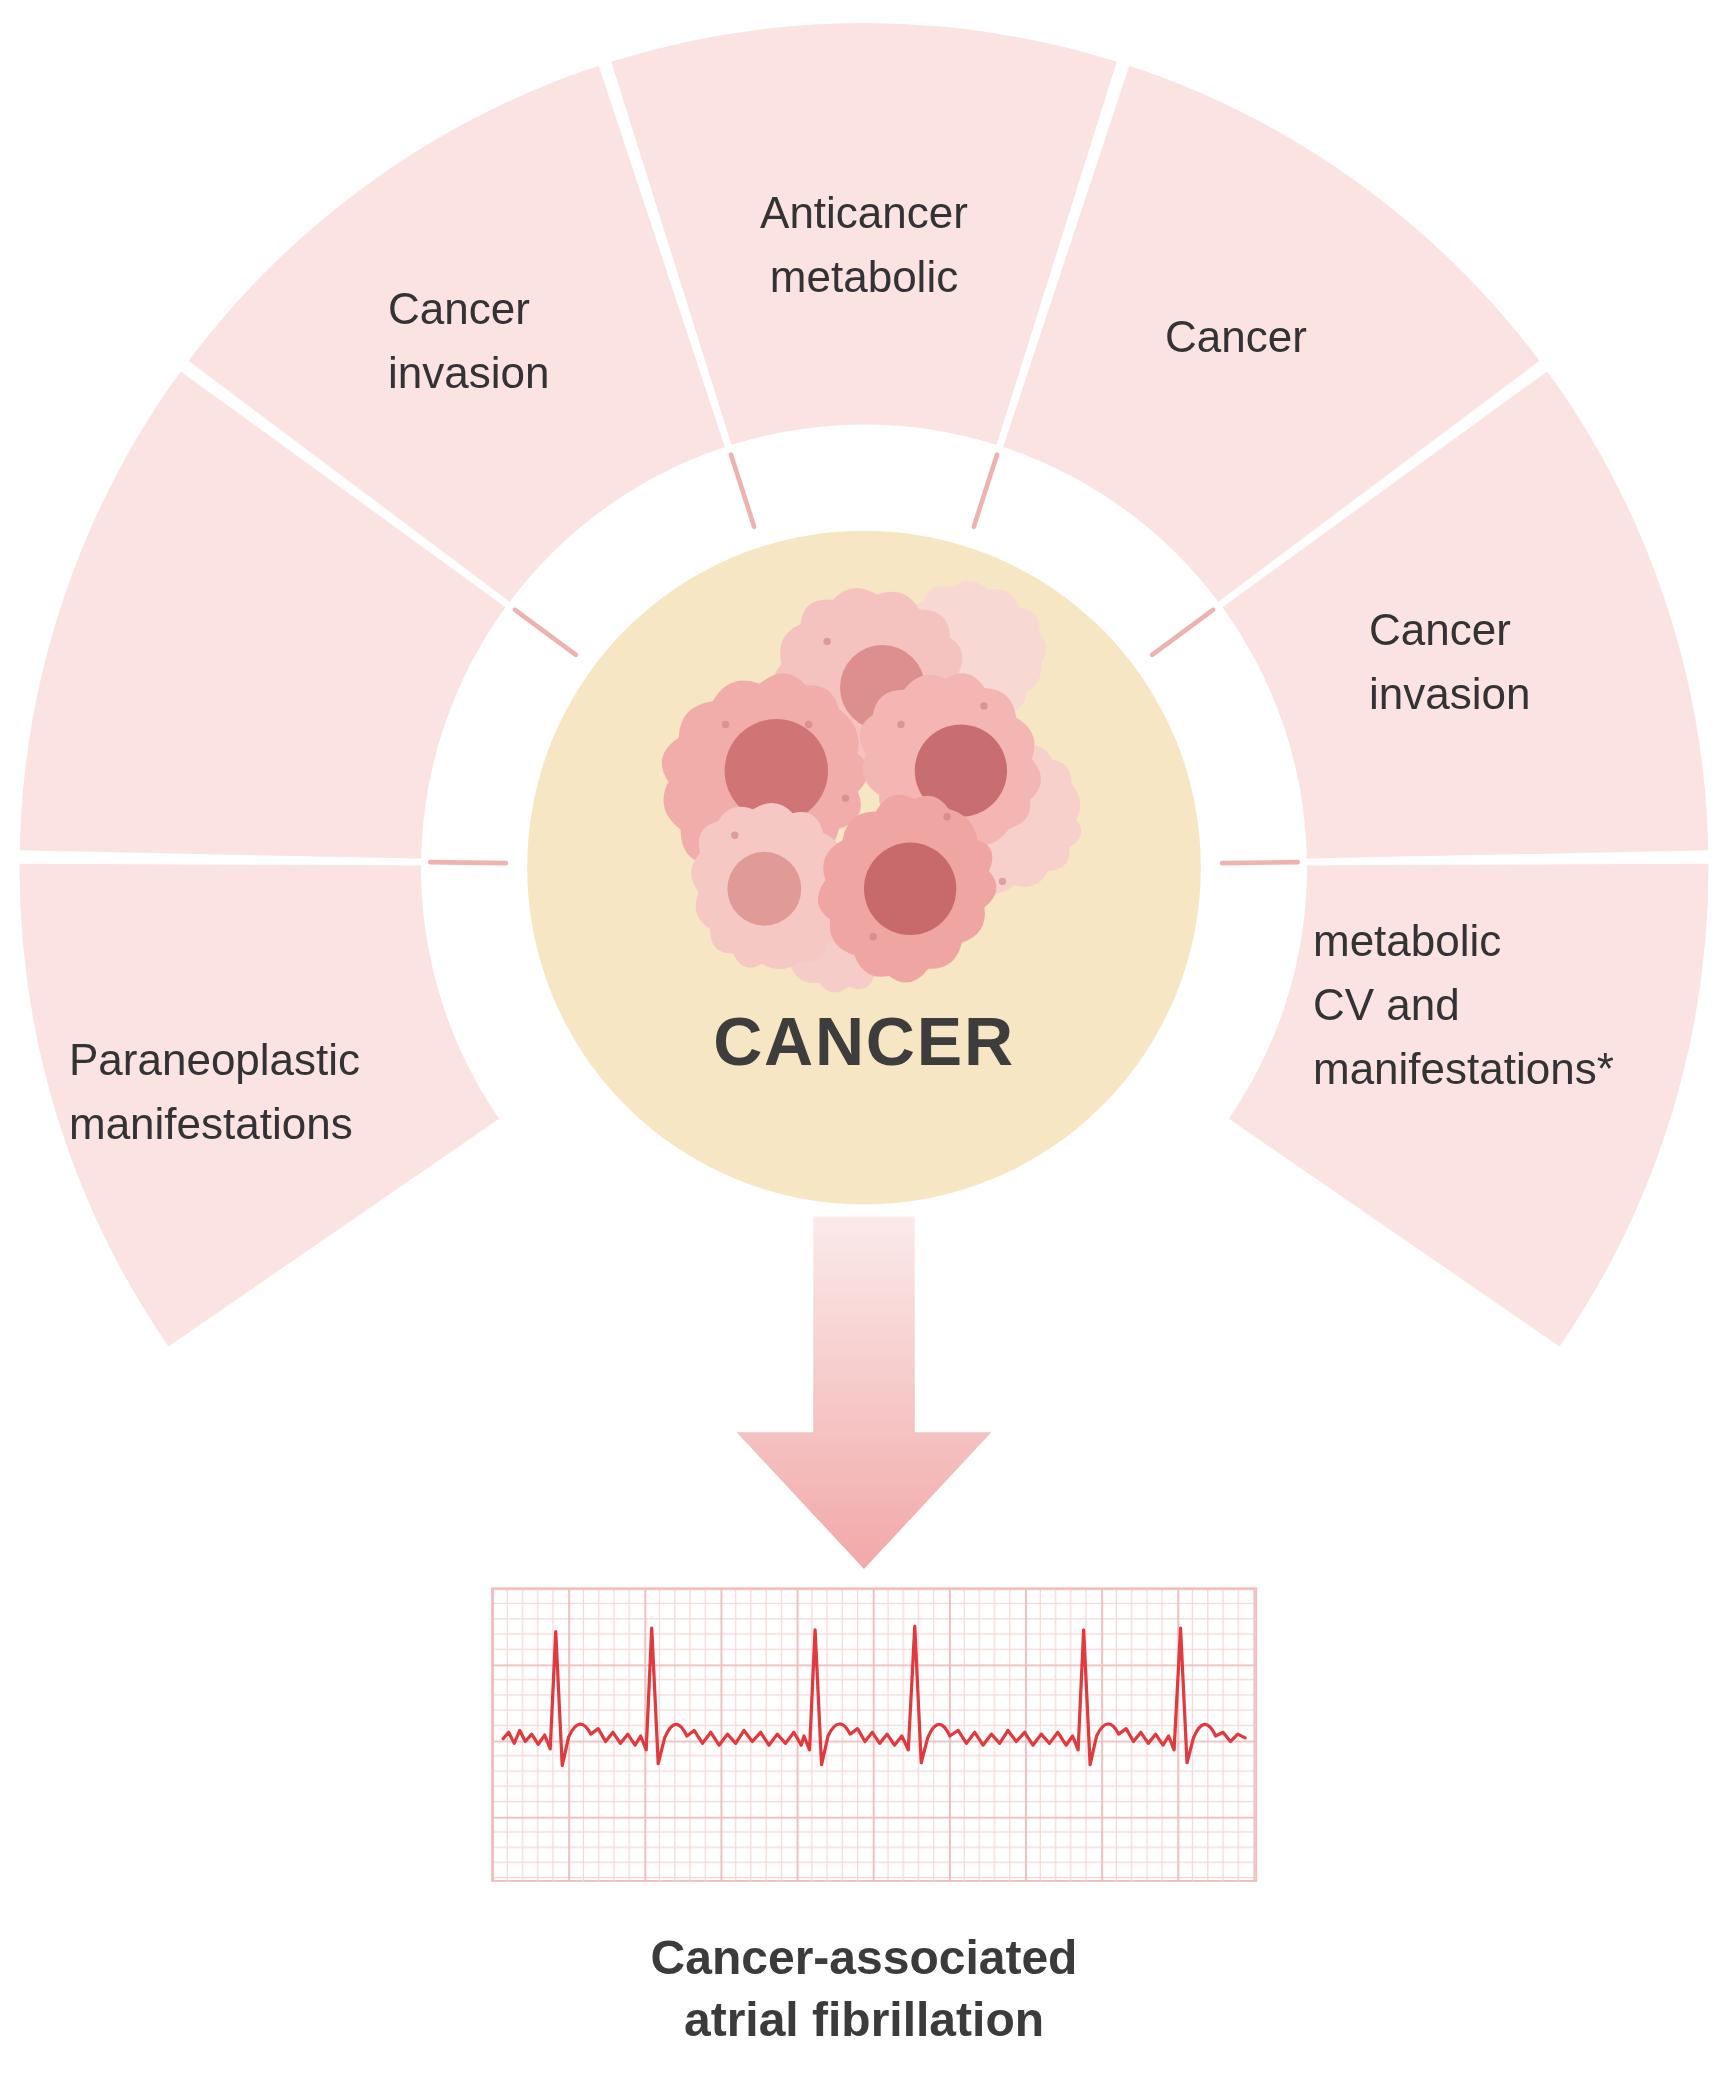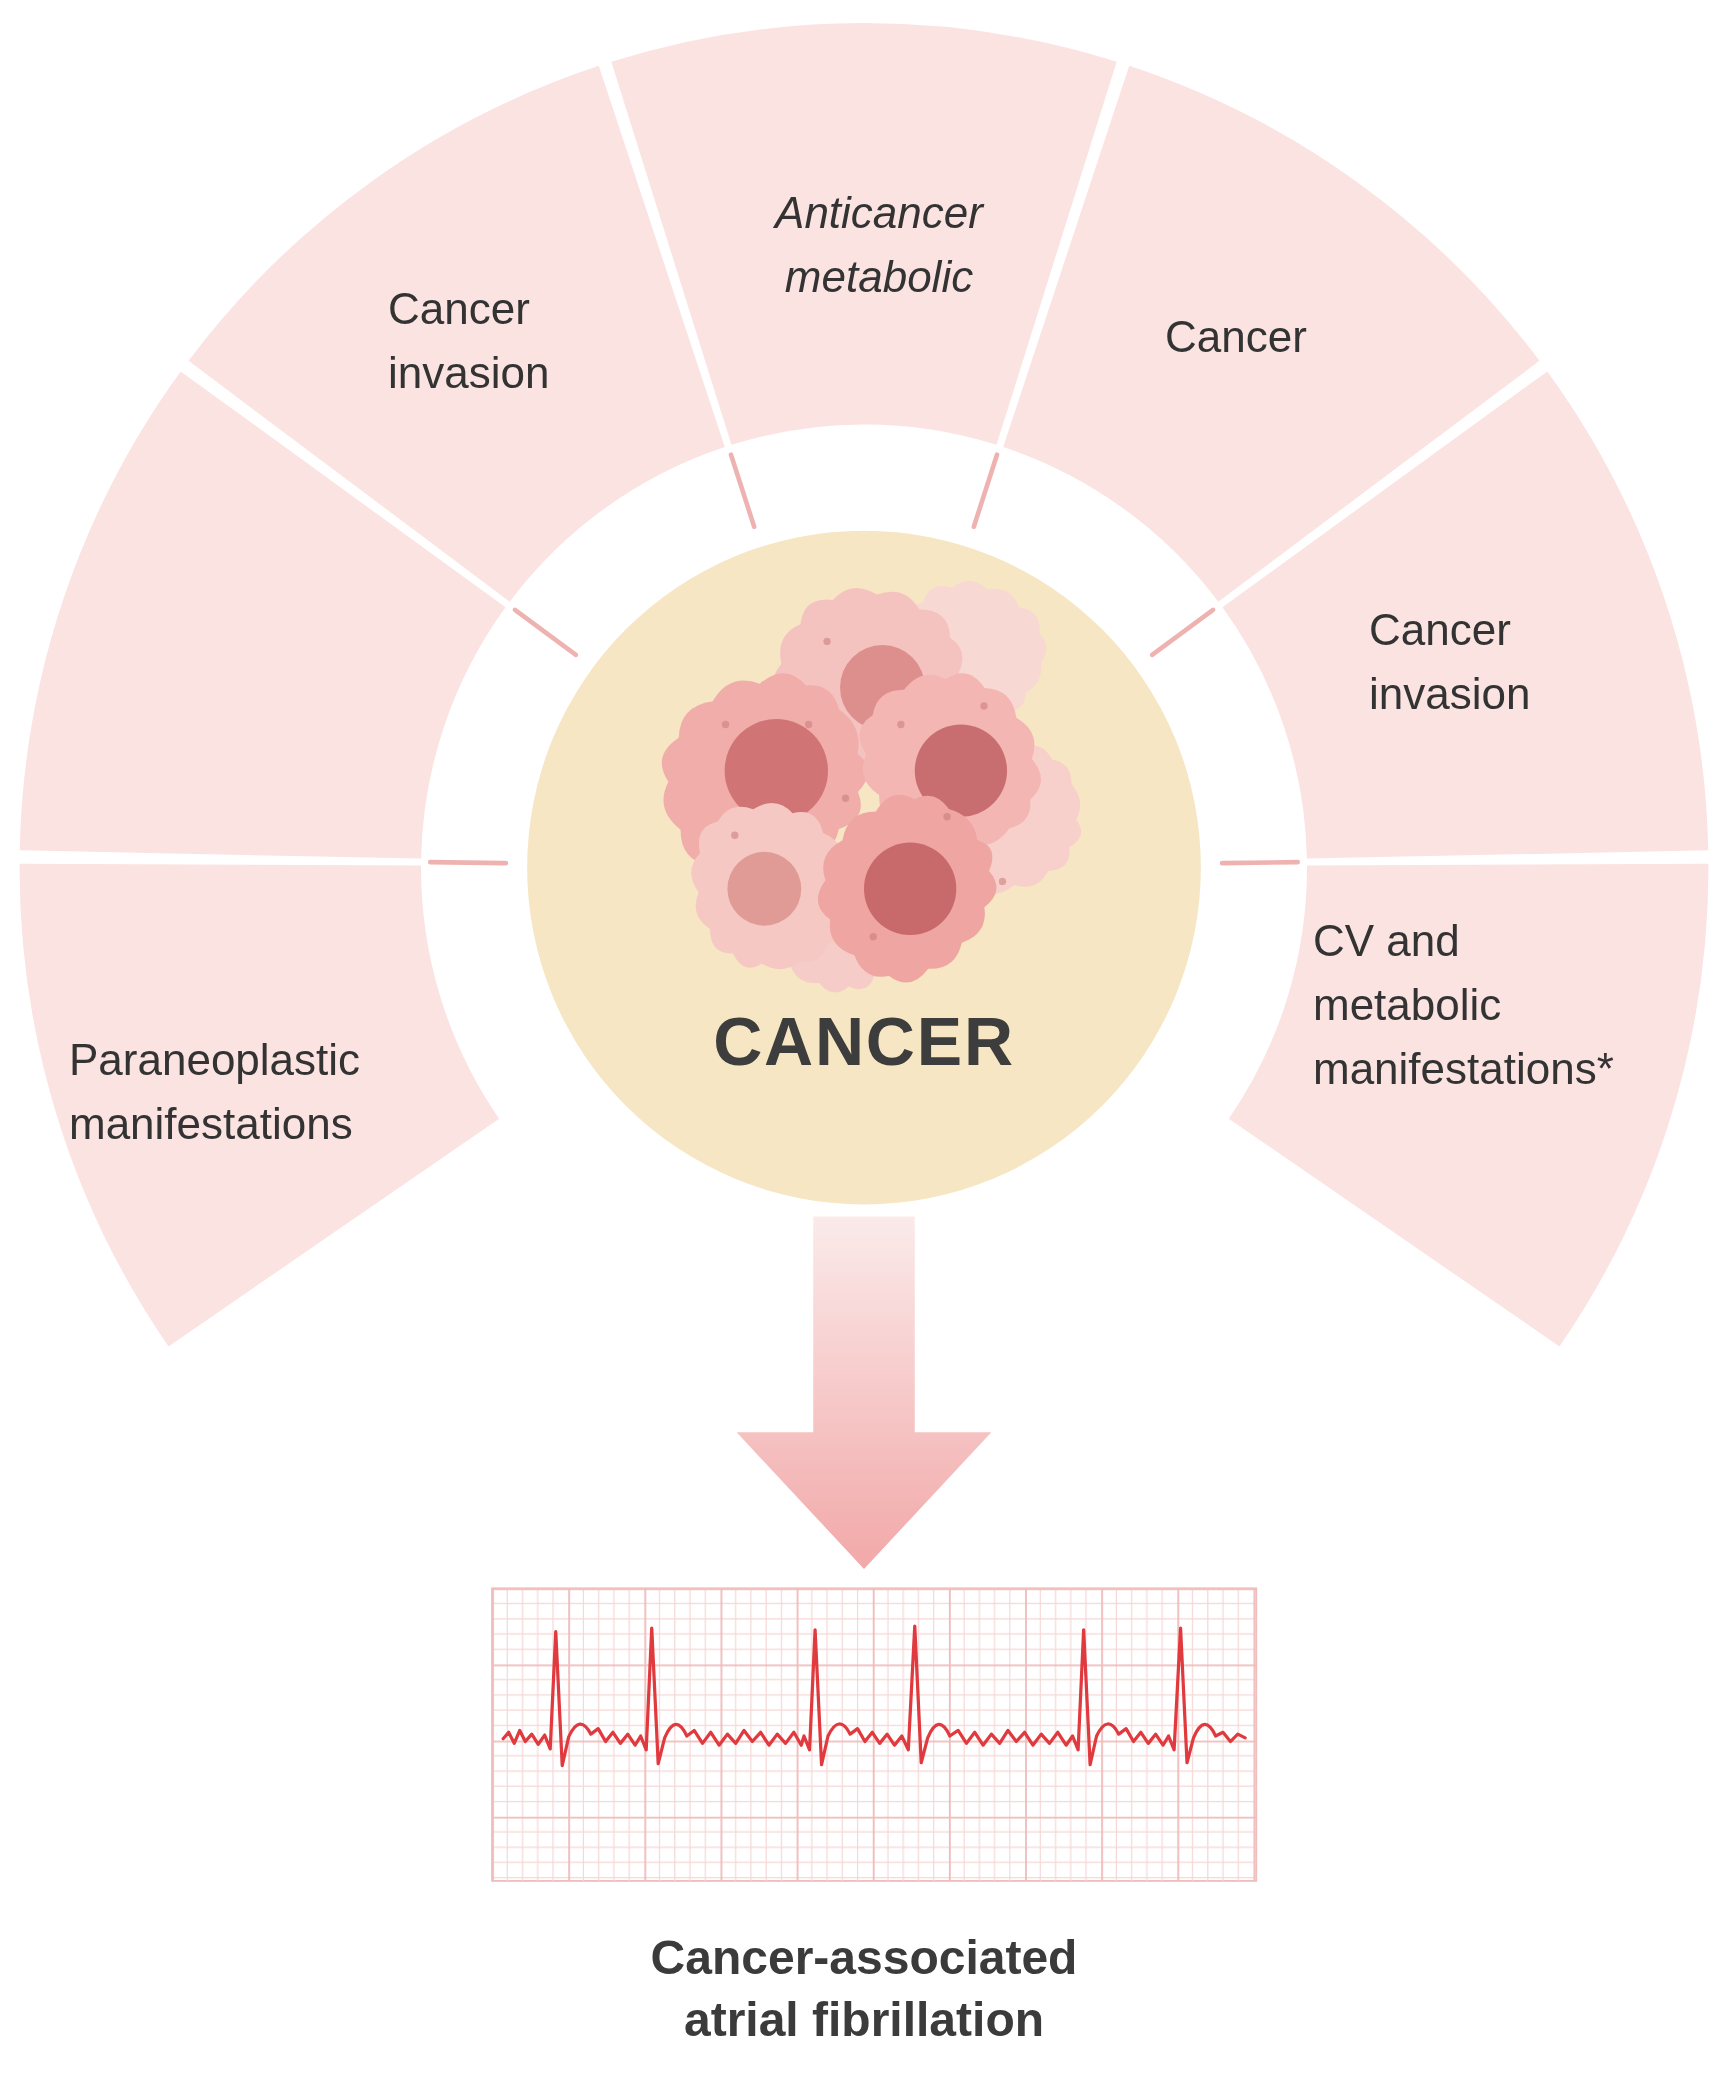--- a/index.html
+++ b/index.html
@@ -142,37 +142,37 @@
     <span>Paraneoplastic</span>
     <span>manifestations</span>
   </div>
 
 
   <div class="seg-label" style="left:388px; top:277px;">
     <span>Cancer</span>
     <span>invasion</span>
   </div>
 
-  <div class="seg-label centered" style="left:676px; top:181px; width:406px;font-style:italic;">
+  <div class="seg-label centered" style="left:661px; top:181px; width:406px;">
     <span>Anticancer</span>
     <span>metabolic</span>
   </div>
 
   <div class="seg-label" style="left:1165px; top:305px;">
     <span>Cancer</span>
   </div>
 
   <div class="seg-label" style="left:1369px; top:598px;">
     <span>Cancer</span>
     <span>invasion</span>
   </div>
 
   <div class="seg-label" style="left:1313px; top:909px;">
+    <span>metabolic</span>
     <span>CV and</span>
-    <span>metabolic</span>
     <span>manifestations*</span>
   </div>
 
   <div class="center-label">CANCER</div>
 
   <div class="caption">
     <span>Cancer-associated</span>
     <span>atrial fibrillation</span>
   </div>
 

